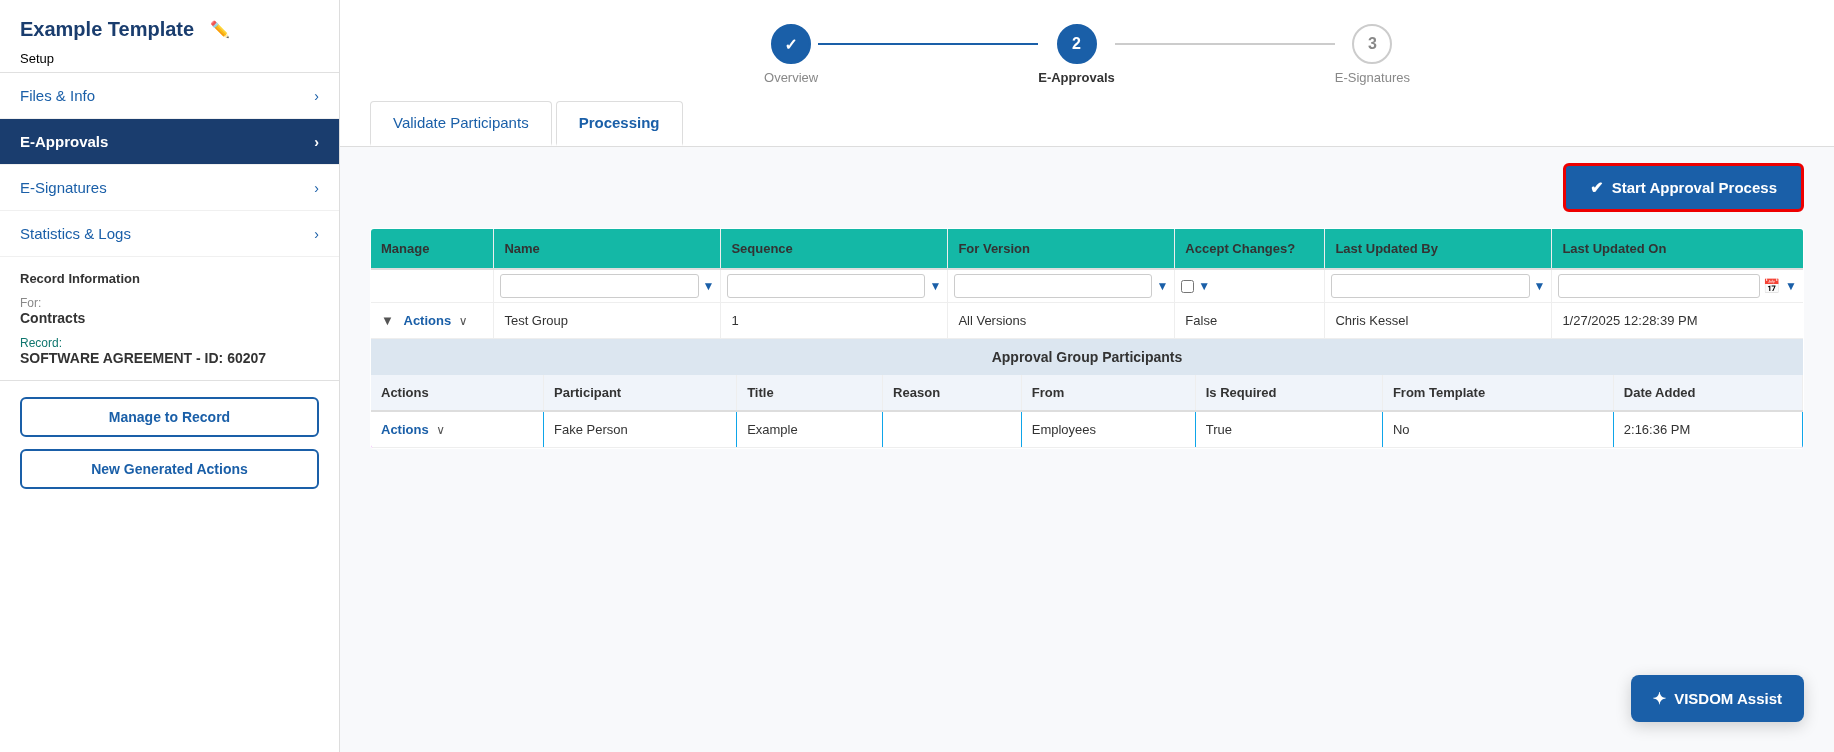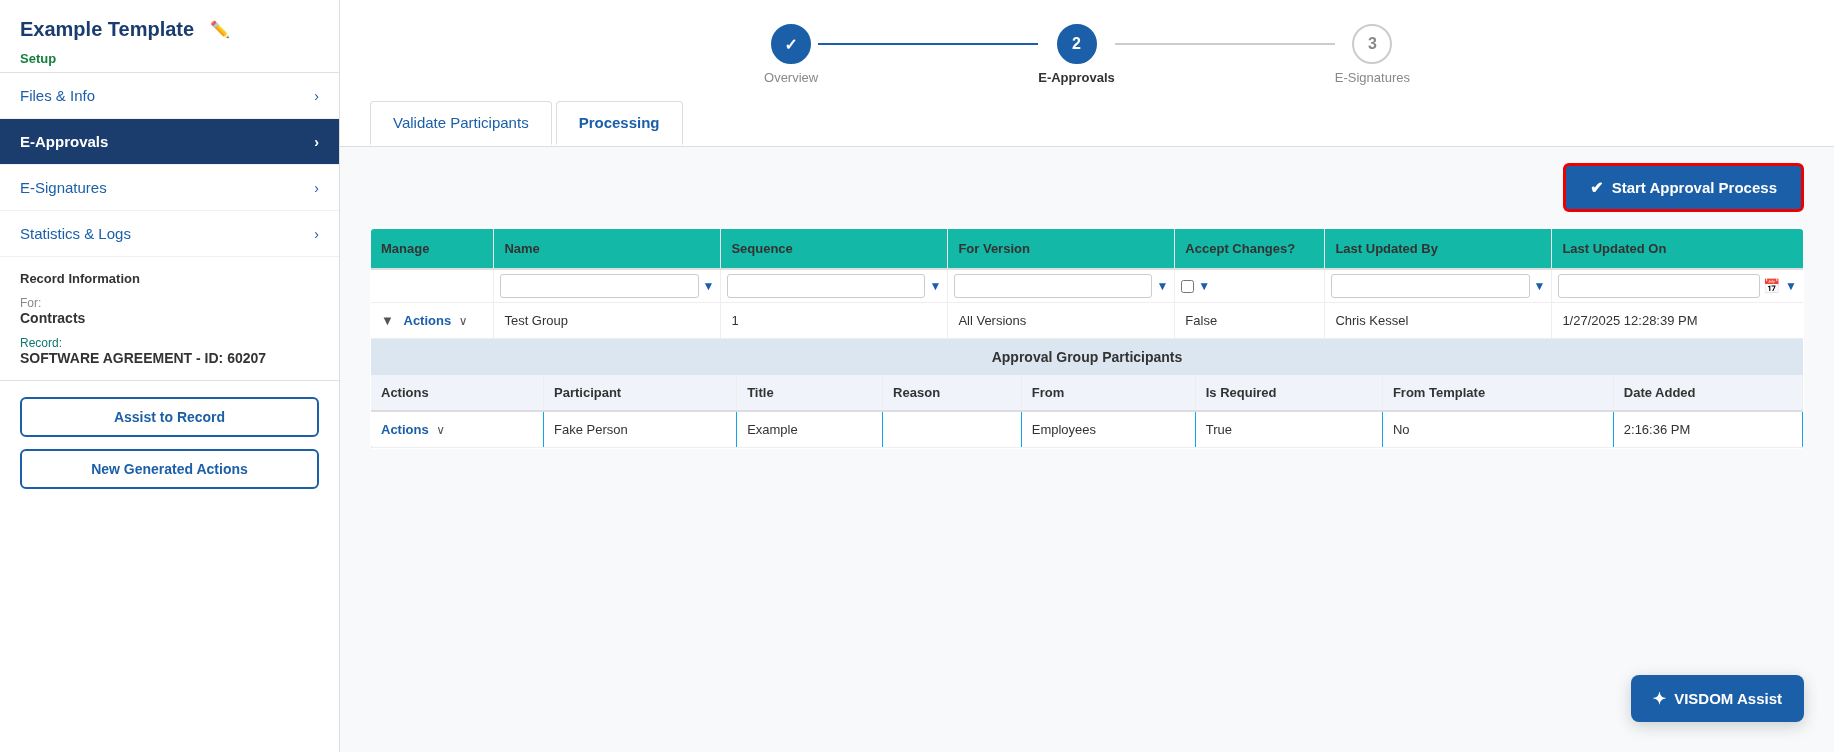--- a/index.html
+++ b/index.html
@@ -26,24 +26,23 @@
       align-items: center;
       gap: 16px;
     }
     .sidebar-title .edit-icon {
       color: #888;
       font-size: 16px;
       cursor: pointer;
     }
     .sidebar-section-label {
       font-size: 13px;
-      color: #15803d;
+      color: #000000;
       padding: 6px 20px 6px 20px;
       border-bottom: 1px solid #e0e0e0;
-      font-weight: bold;
     }
     .sidebar-item {
       display: flex;
       align-items: center;
       justify-content: space-between;
       padding: 14px 20px;
       cursor: pointer;
       color: #1a5fa8;
       font-size: 15px;
       border-bottom: 1px solid #f0f0f0;
@@ -319,21 +318,21 @@
 
   <div class="sidebar-record-info">
     <div style="font-size:13px;font-weight:bold;color:#333;margin-bottom:10px;">Record Information</div>
     <div class="for-label">For:</div>
     <div class="for-value">Contracts</div>
     <div class="record-label">Record:</div>
     <div class="record-value">SOFTWARE AGREEMENT - ID: 60207</div>
   </div>
 
   <div class="sidebar-buttons">
-    <button class="sidebar-btn">Assist to Record</button>
+    <button class="sidebar-btn">Manage to Record</button>
     <button class="sidebar-btn">New Generated Actions</button>
   </div>
 </div>
 
 <div class="main">
 
   <div class="stepper">
     <div class="step">
       <div class="step-circle completed">✓</div>
       <div class="step-label">Overview</div>

